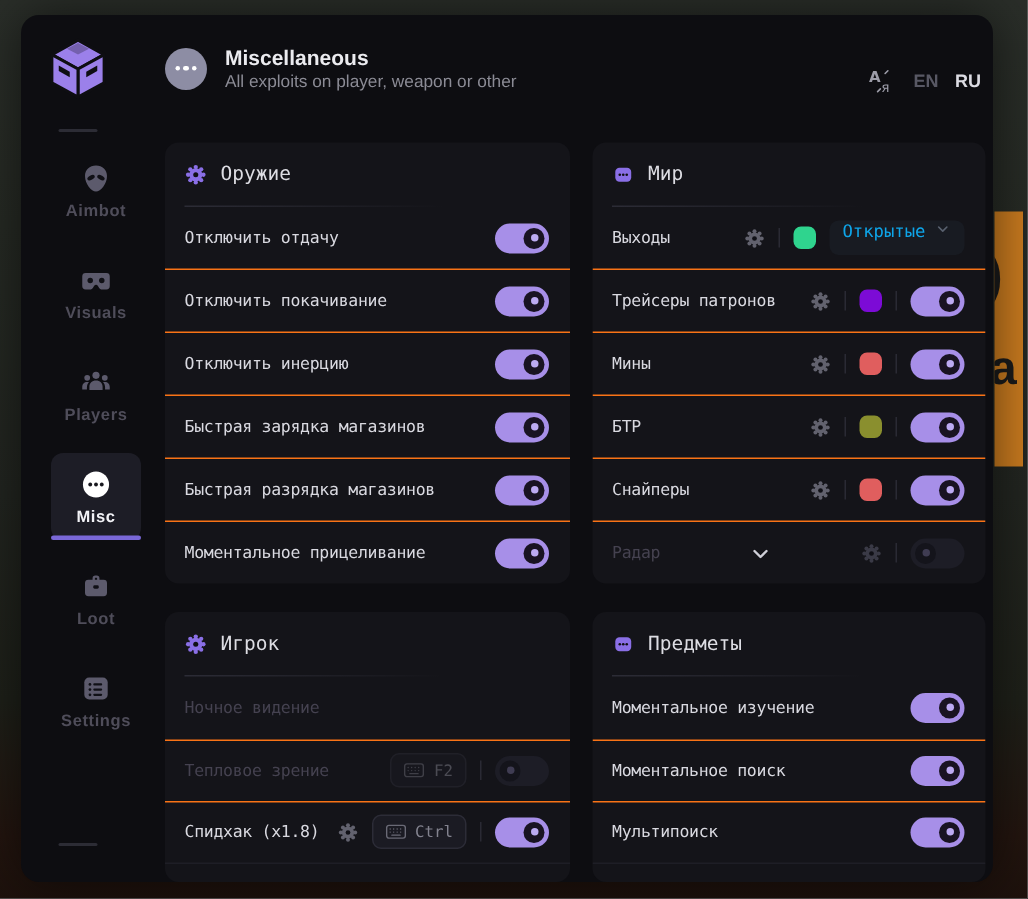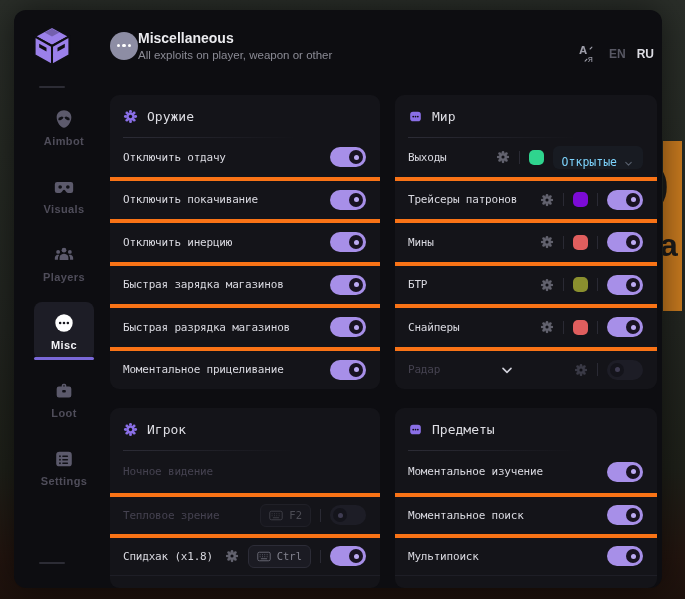--- a/index.html
+++ b/index.html
@@ -29,21 +29,21 @@
   .nav-item{position:relative;height:68px;display:flex;flex-direction:column;align-items:center;justify-content:flex-start;padding-top:8px;box-sizing:border-box;cursor:pointer;}
   .nav-icon{width:22px;height:22px;color:#5c5a6c;}
   .nav-icon svg{display:block;width:100%;height:100%;}
   .nav-label{margin-top:5px;font-size:11px;letter-spacing:.4px;color:#4f4d5a;font-weight:bold;}
   .nav-item.active::before{content:"";position:absolute;left:8px;right:8px;top:-2px;bottom:12px;background:#1d1d26;border-radius:8px;z-index:0;}
   .nav-item.active::after{content:"";position:absolute;left:8px;right:8px;bottom:12px;height:3px;background:#7a68d8;border-radius:2px;z-index:1;}
   .nav-item.active .nav-icon{color:#ffffff;z-index:2;}
   .nav-item.active .nav-label{color:#f2f2f6;z-index:2;}
 
   
-  .hdr{position:absolute;left:96px;top:20px;display:flex;align-items:center;}
+  .hdr{position:absolute;left:96px;top:20px;display:flex;align-items:center;gap:12px;}
   .hdr-badge{width:28px;height:28px;border-radius:50%;background:#8d8da4;display:flex;align-items:center;justify-content:center;gap:2.5px;}
   .hdr-badge i{width:3.2px;height:3.2px;border-radius:50%;background:#fff;}
   .hdr-title{font-size:14px;font-weight:bold;color:#ebebef;line-height:16px;}
   .hdr-sub{font-size:11.5px;color:#8b8b95;margin-top:3px;}
   .lang-area{position:absolute;right:8px;top:34px;display:flex;align-items:center;gap:11px;}
   .trans-icon{width:20px;height:20px;color:#9c9ca8;}
   .trans-icon svg{display:block;width:100%;height:100%;}
   .lang{font-size:12px;font-weight:bold;color:#585864;cursor:pointer;}
   .lang.active{color:#dcdce3;}
 
@@ -56,35 +56,35 @@
   .card-bottom{flex:1;}
   .card-head{height:43px;flex:none;display:flex;align-items:center;gap:9px;padding:0 13px;position:relative;}
   .card-head::after{content:"";position:absolute;left:13px;bottom:0;height:1px;width:64%;background:linear-gradient(90deg,#2c2c36,rgba(44,44,54,0));}
   .sec-icn{width:15px;height:15px;color:#8a6fe6;}
   .sec-title{font-family:"DejaVu Sans Mono",monospace;font-size:13px;color:#dddde3;}
   .rows{display:flex;flex-direction:column;}
   .card-top .rows{flex:1;}
   .card-top .row{flex:1;}
   .card-bottom .row{flex:none;height:41.5px;box-sizing:border-box;}
   .card-bottom .row:last-child{border-bottom:1px solid #1e1e26;}
-  .row{display:flex;align-items:center;padding:0 14px 0 13px;border-top:4px solid #f97316;}
+  .row{display:flex;align-items:center;padding:0 14px 0 13px;border-top:1px solid #f97316;}
   .rows .row:first-child{border-top:none;}
   .row-label{font-family:"DejaVu Sans Mono",monospace;font-size:11px;letter-spacing:-.2px;color:#d9d9e0;white-space:nowrap;}
   .spacer{flex:1;}
   .controls{display:flex;align-items:center;gap:9px;}
   .vsep{width:1px;height:13px;background:#2a2a34;}
   .icn{display:inline-flex;}
   .icn svg{display:block;width:100%;height:100%;}
   .gearbtn{width:14px;height:14px;color:#62626e;cursor:pointer;display:inline-flex;}
   .gearbtn svg{display:block;width:100%;height:100%;}
   .swatch{width:15px;height:15px;border-radius:5px;cursor:pointer;}
   .keybadge{display:inline-flex;align-items:center;gap:6px;height:21px;padding:0 8px;background:#1b1b23;border:1px solid #2c2c37;border-radius:6px;color:#83838f;cursor:pointer;}
   .keybadge .kb{width:14px;height:11px;color:#6a6a76;}
   .key-label{font-size:10.5px;font-family:"DejaVu Sans Mono",monospace;}
-  .dropdown{display:inline-flex;align-items:flex-end;gap:6px;height:23px;padding:0 9px;background:#181b22;border-radius:6px;color:#7dd3fc;cursor:pointer;}
+  .dropdown{display:inline-flex;align-items:flex-start;gap:6px;height:23px;padding:0 9px;background:#181b22;border-radius:6px;color:#0ea5e9;cursor:pointer;}
   .dd-label{font-size:11.5px;font-family:"DejaVu Sans Mono",monospace;}
   .dd-chev{width:11px;height:11px;color:#58606e;}
   .chev{width:16px;height:16px;color:#cfcfd8;cursor:pointer;}
   .toggle{position:relative;width:36px;height:20px;border-radius:10px;flex:none;cursor:pointer;}
   .toggle.on{background:#a78fe8;}
   .toggle.off{background:#20202b;}
   .knob{position:absolute;top:3px;width:14px;height:14px;border-radius:50%;}
   .toggle.on .knob{right:3px;background:#191322;}
   .toggle.off .knob{left:3px;background:#14141c;}
   .knob::after{content:"";position:absolute;inset:0;margin:auto;width:5px;height:5px;border-radius:50%;}

